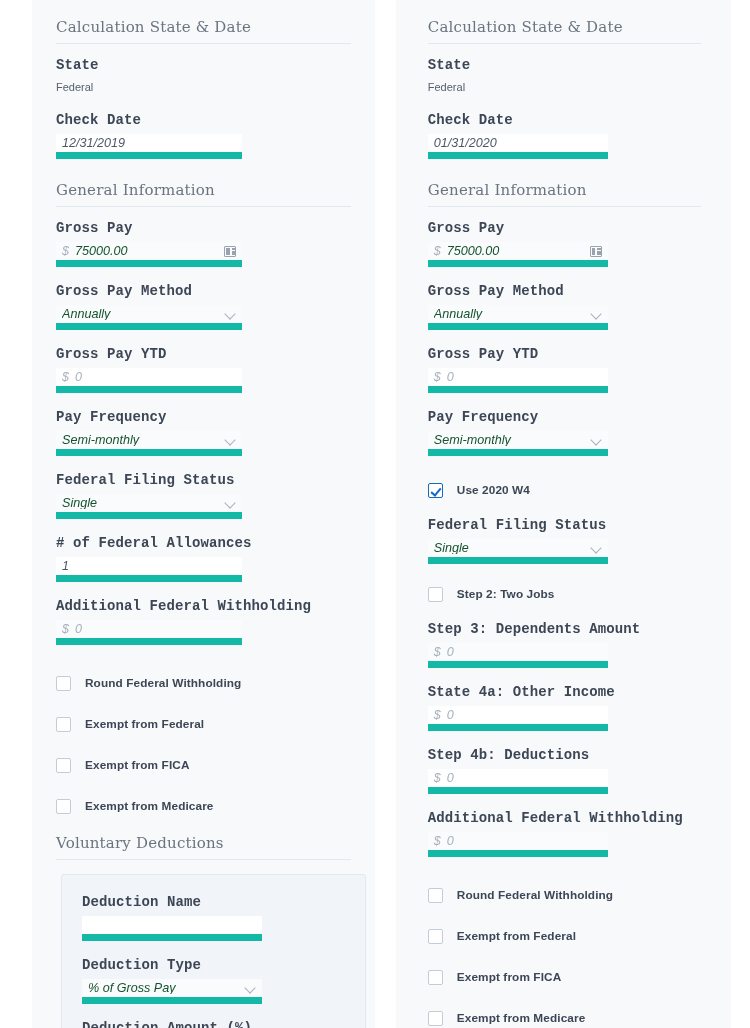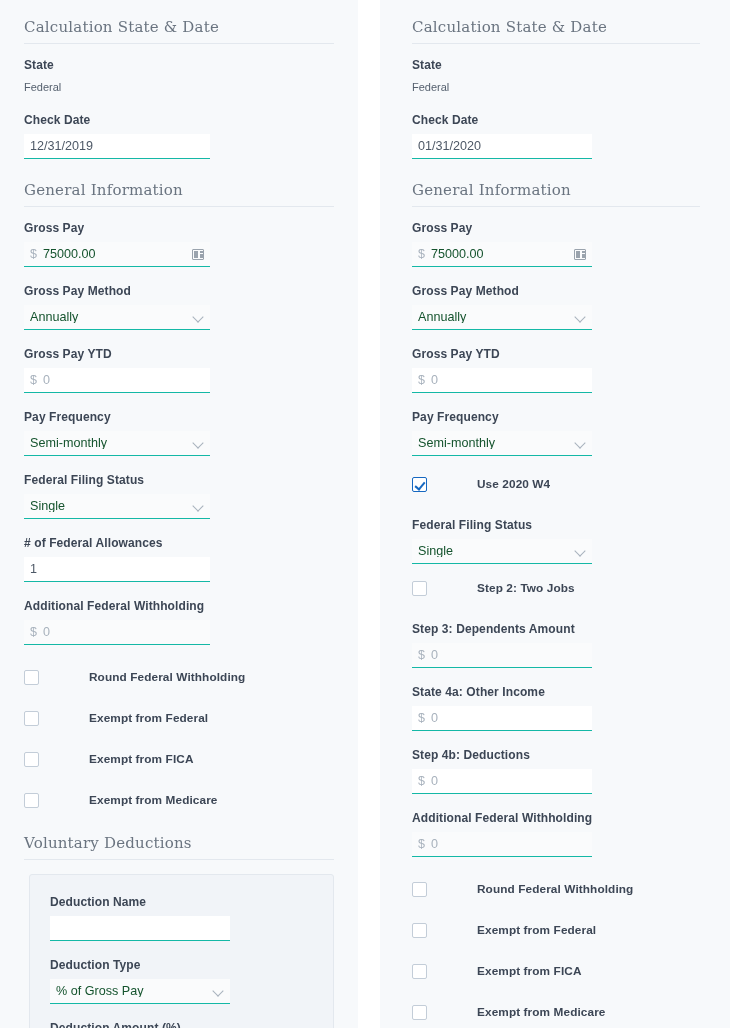--- a/index.html
+++ b/index.html
@@ -11,20 +11,21 @@
     font-family: "Liberation Sans", sans-serif;
     overflow: hidden;
   }
 
   .screen {
     position: relative;
     width: 750px;
     height: 1028px;
     display: flex;
     background: #ffffff;
+    padding-left: 32px;
   }
 
   .panel {
     position: relative;
     height: 1028px;
     background: #f7f9fb;
     overflow: hidden;
   }
   .panel-left  { width: 358px; }
   .panel-gap   { width: 22px; background: #ffffff; }
@@ -47,41 +48,43 @@
     border-bottom: 1px solid #e3e8ee;
     margin-bottom: 14px;
   }
   .section-head.sh-first { margin-top: 18px; }
   .section-head.sh-mid   { margin-top: 22px; }
 
   
   .field { margin-bottom: 17px; }
 
   .field-label {
-    font-size: 12px;
+    font-size: 14px;
     font-weight: bold;
     color: #3c4655;
     line-height: 15px;
     margin-bottom: 6px;
     letter-spacing: .1px;
+    font-family: Liberation Mono, monospace;
   }
 
   .static-value {
     font-size: 11px;
     color: #55606e;
     line-height: 17px;
   }
 
   .input-wrap {
     position: relative;
     height: 25px;
-    border-bottom: 1px solid #14b8a6;
+    border-bottom: 7px solid #14b8a6;
     display: flex;
     align-items: center;
     padding: 0 6px;
+    font-style: italic;
   }
   .input-wrap.white  { background: #ffffff; }
   .input-wrap.tinted { background: #fafbfc; }
 
   .w-186 { width: 186px; }
   .w-180 { width: 180px; }
 
   .money-sign {
     font-size: 12.5px;
     color: #a8b2bd;
@@ -139,24 +142,23 @@
     left: 1px; top: 1px;
     width: 7px; height: 7px;
     border-right: 1.4px solid #a8b2bd;
     border-bottom: 1.4px solid #a8b2bd;
     transform: rotate(45deg);
   }
 
   
   .check-row {
     display: flex;
-    align-items: flex-start;
+    align-items: flex-end;
     height: 21px;
     margin-bottom: 20px;
-    gap: 36px;
   }
   .check-box {
     width: 15px; height: 15px;
     border: 1px solid #c3cdd8;
     border-radius: 2px;
     background: #ffffff;
     flex: 0 0 auto;
     position: relative;
   }
   .check-box.checked {

